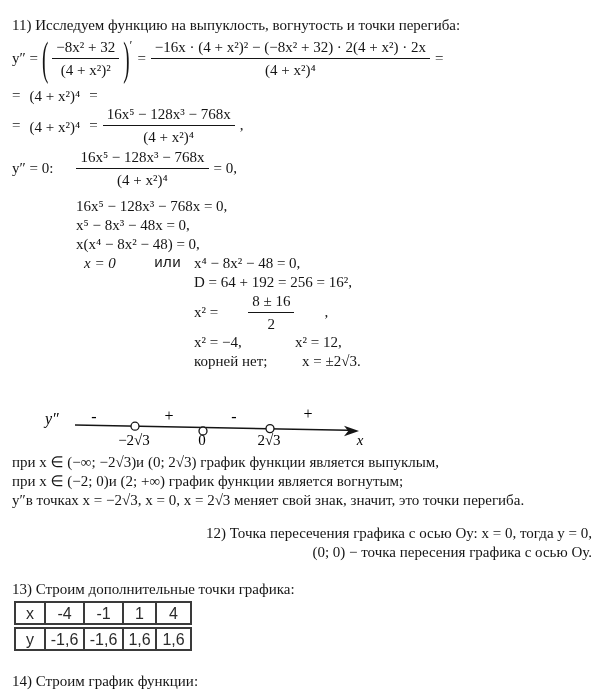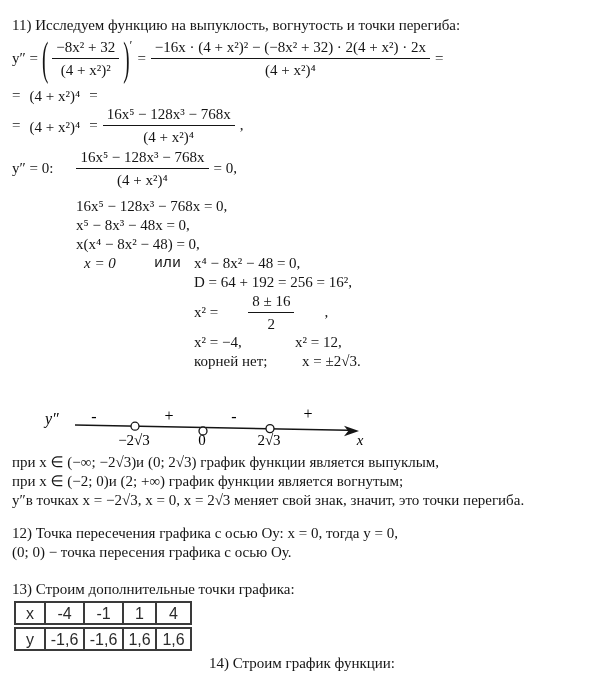--- a/index.html
+++ b/index.html
@@ -24,23 +24,23 @@
   .caserow .c-mid { width:40px;font-family:Liberation Mono, monospace; }
   .subblock { margin-left:182px; }
   .fracline { display:flex; align-items:center; column-gap:5px;gap:30px; }
   .branch { display:flex; }
   .branch .b-left { width:101px; }
   .branch2 .b-left { width:108px; }
   
   .nl-svg { display:block; margin-top:16px; }
   
   .para { margin-top:2px; }
-  .sec12 { margin-top:14px; }
+  .sec12 { margin-top:14px;text-align:right; }
   .sec13 { margin-top:18px; }
-  .sec14 { margin-top:3px;text-align:center; }
+  .sec14 { margin-top:21px; }
   
   table.pts { border-collapse:collapse; margin:2px 0 0 2px; table-layout:fixed;
     font-family:"Liberation Sans", sans-serif; font-size:16px; color:#2b2b2b; }
   table.pts.second { margin-top:2px; }
   table.pts td { border:2px solid #3a3a3a; text-align:center; height:20px; padding:0; }
   td.c0 { width:28px; } td.c1 { width:37px; } td.c2 { width:37px; } td.c3 { width:31px; } td.c4 { width:33px; }
 </style>
 </head>
 <body>
 

